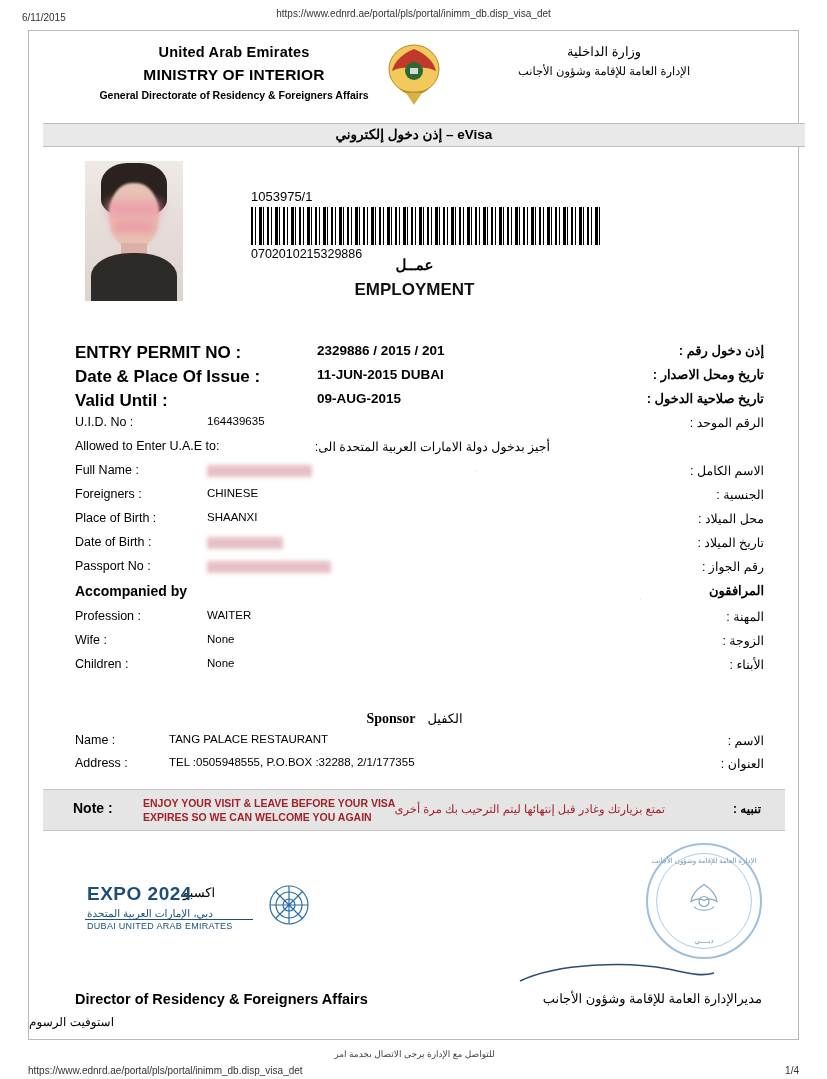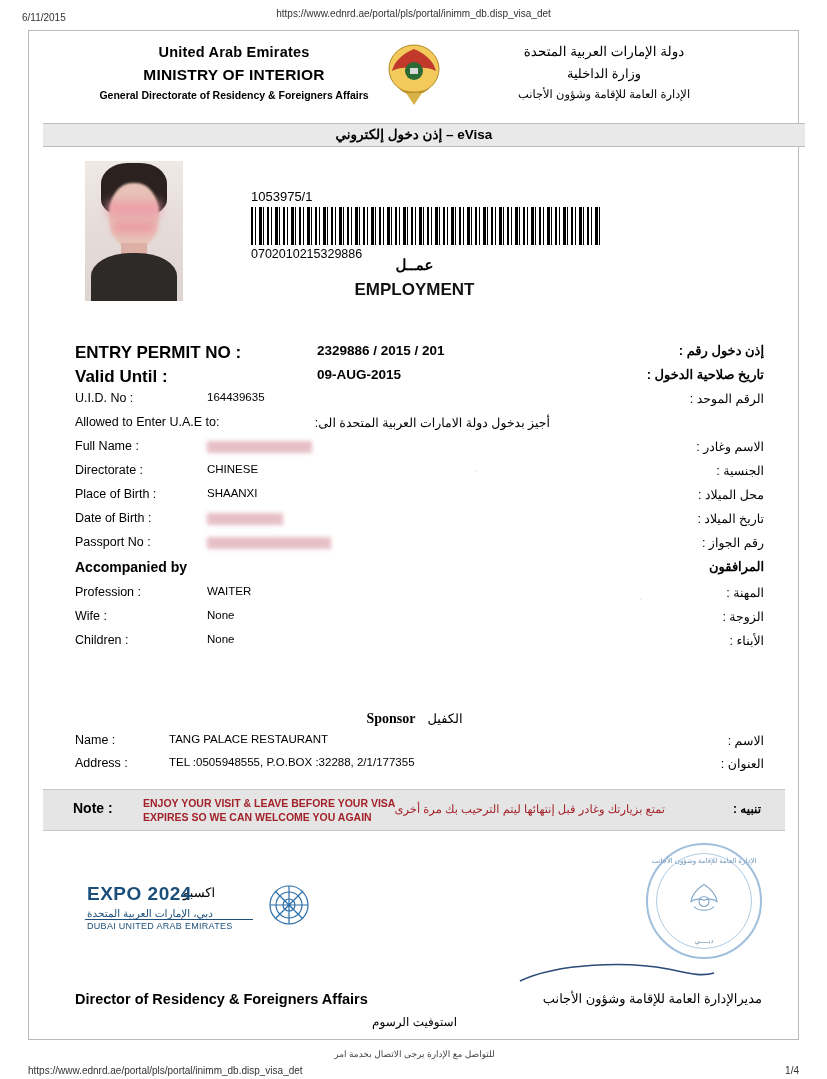--- a/index.html
+++ b/index.html
@@ -283,21 +283,21 @@
   }
 
   
   .director-en {
     position: absolute; left: 46px; top: 960px; font-size: 14.5px; font-weight: bold;
   }
   .director-ar {
     position: absolute; right: 36px; top: 960px; font-size: 13px; direction: rtl;
   }
   .fees-ar {
-    position: absolute; left: 0; top: 984px; width: 771px; text-align: center;
+    position: absolute; left: 0; top: 984px; width: 771px; 
     font-size: 12px;
   }
   .contact-ar {
     position: absolute; left: 0; top: 1018px; width: 771px; text-align: center;
     font-size: 9px; color: #444;
   }
   .faint {
     position: absolute;
     color: rgba(120,120,120,.18);
     font-size: 12px;
@@ -327,21 +327,20 @@
           <ellipse cx="30" cy="34" rx="25" ry="24" fill="#f3c95b" stroke="#b08a22" stroke-width="1"></ellipse>
           <path d="M30 14 C16 20 10 28 8 36 C16 32 22 32 30 34 C38 32 44 32 52 36 C50 28 44 20 30 14 Z" fill="#c0392b"></path>
           <circle cx="30" cy="36" r="9" fill="#2a6b35"></circle>
           <rect x="26" y="33" width="8" height="6" fill="#d9d9d9"></rect>
           <path d="M14 52 C20 62 40 62 46 52 C40 58 20 58 14 52 Z" fill="#b8922a"></path>
           <path d="M22 58 L30 70 L38 58 Z" fill="#d8b247"></path>
         </svg>
       </div>
 
       <div class="hdr-ar">
-        <div class="a1">دولة الإمارات العربية المتحدة</div>
         <div class="a2">وزارة الداخلية</div>
         <div class="a3">الإدارة العامة للإقامة وشؤون الأجانب</div>
       </div>
     </div>
 
     <div class="evisa-bar">
       <div class="txt">
         <span>إذن دخول إلكتروني</span>
         <span>–</span>
         <span>eVisa</span>
@@ -368,20 +367,25 @@
     <div class="faint" style="left:610px; top:558px;">.</div>
 
     <div class="fields">
 
       <div class="row">
         <span class="lbl b">ENTRY PERMIT NO :</span>
         <span class="val ctr">2329886 / 2015 / 201</span>
         <span class="ar b">إذن دخول رقم :</span>
       </div>
 
+      <div class="row">
+        <span class="lbl b">Date &amp; Place Of Issue :</span>
+        <span class="val ctr">11-JUN-2015    DUBAI</span>
+        <span class="ar b">تاريخ ومحل الاصدار :</span>
+      </div>
 
       <div class="row">
         <span class="lbl b">Valid Until :</span>
         <span class="val ctr">09-AUG-2015</span>
         <span class="ar b">تاريخ صلاحية الدخول :</span>
       </div>
 
       <div class="row">
         <span class="lbl">U.I.D. No :</span>
         <span class="val small">164439635</span>
@@ -389,25 +393,25 @@
       </div>
 
       <div class="row">
         <span class="lbl">Allowed to Enter U.A.E to:</span>
         <span class="ar mid">أجيز بدخول دولة الامارات العربية المتحدة الى:</span>
       </div>
 
       <div class="row">
         <span class="lbl">Full Name :</span>
         <span class="val"><i class="redact" style="width:105px"></i></span>
-        <span class="ar">الاسم وغادر :</span>
-      </div>
-
-      <div class="row">
-        <span class="lbl">Directorate :</span>
+        <span class="ar">الاسم الكامل :</span>
+      </div>
+
+      <div class="row">
+        <span class="lbl">Foreigners :</span>
         <span class="val small">CHINESE</span>
         <span class="ar">الجنسية :</span>
       </div>
 
       <div class="row">
         <span class="lbl">Place of Birth :</span>
         <span class="val small">SHAANXI</span>
         <span class="ar">محل الميلاد :</span>
       </div>
 

